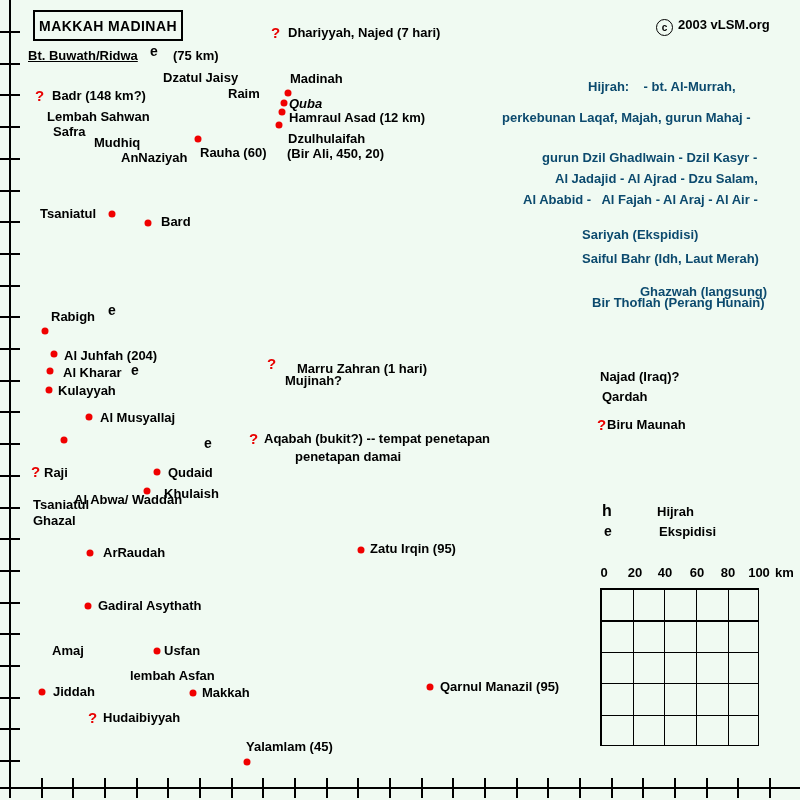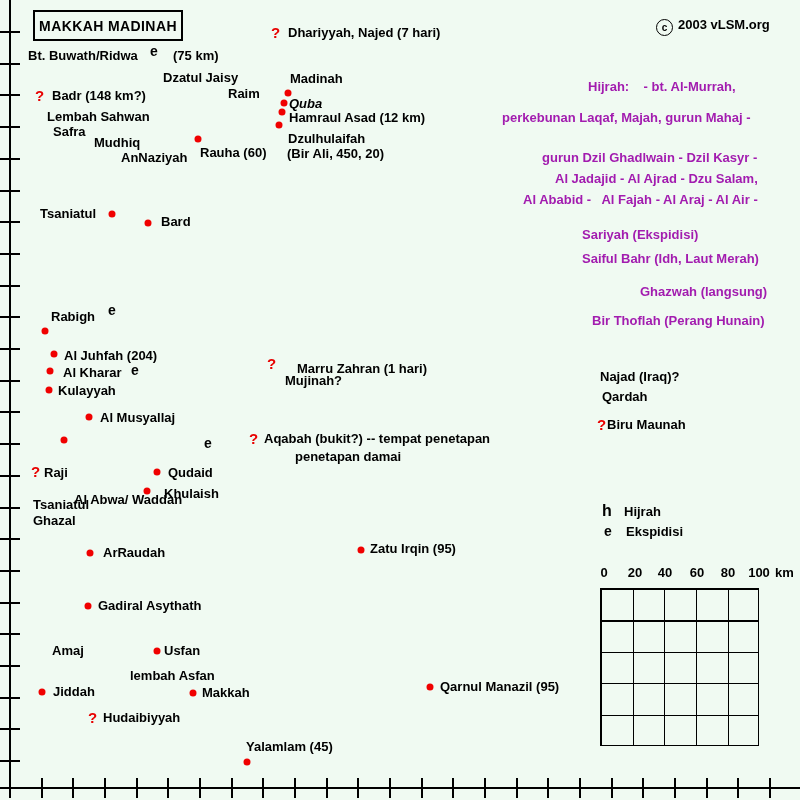--- a/index.html
+++ b/index.html
@@ -1,40 +1,40 @@
 <!DOCTYPE html>
 <html><head>
 <meta charset="utf-8">
 <style>
   html,body{margin:0;padding:0;}
   body{background:#f0faf2;font-family:"Liberation Sans",sans-serif;}
   #map{position:relative;width:800px;height:800px;background:#f0faf2;overflow:hidden;}
 
   .lbl{position:absolute;font:bold 13px/14px "Liberation Sans",sans-serif;color:#000;white-space:pre;}
-  .note{position:absolute;font:bold 13px/14px "Liberation Sans",sans-serif;color:#a21caf;white-space:pre;}
+  .note{position:absolute;font:bold 13px/14px "Liberation Sans",sans-serif;color:#0c4a6e;white-space:pre;}
   .dot{position:absolute;width:7px;height:7px;border-radius:50%;background:#f00000;transform:translate(-50%,-50%);}
   .qmark{position:absolute;font:bold 15px/15px "Liberation Sans",sans-serif;color:#e80000;}
   .emark{position:absolute;font:bold 14px/14px "Liberation Sans",sans-serif;color:#000;}
 
   .axis{position:absolute;background:#000;}
   .tick{position:absolute;background:#000;}
 
   #title-box{position:absolute;left:33px;top:10px;width:146px;height:27px;border:2px solid #000;
              display:flex;align-items:center;justify-content:center;
              font:bold 14px "Liberation Sans",sans-serif;letter-spacing:.4px;background:#f0faf2;}
 
   #copyright{position:absolute;left:656px;top:17px;font:bold 13px/15px "Liberation Sans",sans-serif;}
   #copyright .csym{display:inline-block;width:15px;height:15px;border:1.5px solid #000;border-radius:50%;
                    font:bold 10px/15px "Liberation Sans",sans-serif;text-align:center;vertical-align:-2px;margin-right:5px;}
 
   #legend{position:absolute;left:602px;top:502px;}
   .legend-row{height:20px;}
   .legend-sym{display:inline-block;width:22px;font:bold 16px/18px "Liberation Sans",sans-serif;}
   .legend-sym.small{font-size:14px;padding-left:2px;}
-  .legend-txt{font:bold 13px/18px "Liberation Sans",sans-serif;}
+  .legend-txt{font:bold 13px/18px "Liberation Sans",sans-serif;margin-left:33px;}
 
   #scale-grid{position:absolute;left:600px;top:588px;width:159px;height:158px;
       border:1px solid #000;box-sizing:border-box;
       background-image:
         repeating-linear-gradient(to right,#000 0 1px,transparent 1px 31.7px),
         repeating-linear-gradient(to bottom,#000 0 1px,transparent 1px 31.5px);}
   .scale-num{position:absolute;top:565px;transform:translateX(-50%);font:bold 13px "Liberation Sans",sans-serif;}
   #scale-unit{position:absolute;left:775px;top:565px;font:bold 13px "Liberation Sans",sans-serif;}
 </style>
 </head>
@@ -58,21 +58,21 @@
       <span class="legend-sym">h</span><span class="legend-txt">Hijrah</span>
     </div>
     <div class="legend-row">
       <span class="legend-sym small">e</span><span class="legend-txt">Ekspidisi</span>
     </div>
   </div>
 
   <div id="scale-grid"></div>
   <div id="scale-unit">km</div>
 
-<div class="lbl" style="left: 28px; top: 49px;">Bt. Buwath/Ridwa</div>
+<div class="lbl" style="left: 28px; top: 49px; text-decoration: underline;">Bt. Buwath/Ridwa</div>
     <div class="lbl" style="left: 173px; top: 49px;">(75 km)</div>
     <div class="lbl" style="left: 288px; top: 26px;">Dhariyyah, Najed (7 hari)</div>
     <div class="lbl" style="left: 163px; top: 71px;">Dzatul Jaisy</div>
     <div class="lbl" style="left: 228px; top: 87px;">Raim</div>
     <div class="lbl" style="left: 290px; top: 72px;">Madinah</div>
     <div class="lbl" style="left: 289px; top: 97px; font-style: italic;">Quba</div>
     <div class="lbl" style="left: 289px; top: 111px;">Hamraul Asad (12 km)</div>
     <div class="lbl" style="left: 288px; top: 132px;">Dzulhulaifah</div>
     <div class="lbl" style="left: 287px; top: 147px;">(Bir Ali, 450, 20)</div>
     <div class="lbl" style="left: 52px; top: 89px;">Badr (148 km?)</div>
@@ -147,21 +147,21 @@
     <div class="emark" style="left: 131px; top: 363px;">e</div>
     <div class="emark" style="left: 204px; top: 436px;">e</div>
     <div class="note" style="left: 588px; top: 80px;">Hijrah:    - bt. Al-Murrah,</div>
     <div class="note" style="left: 502px; top: 111px;">perkebunan Laqaf, Majah, gurun Mahaj -</div>
     <div class="note" style="left: 542px; top: 151px;">gurun Dzil Ghadlwain - Dzil Kasyr -</div>
     <div class="note" style="left: 555px; top: 172px;">Al Jadajid - Al Ajrad - Dzu Salam,</div>
     <div class="note" style="left: 523px; top: 193px;">Al Ababid -   Al Fajah - Al Araj - Al Air -</div>
     <div class="note" style="left: 582px; top: 228px;">Sariyah (Ekspidisi)</div>
     <div class="note" style="left: 582px; top: 252px;">Saiful Bahr (Idh, Laut Merah)</div>
     <div class="note" style="left: 640px; top: 285px;">Ghazwah (langsung)</div>
-    <div class="note" style="left: 592px; top: 314px;">Bir Thoflah (Perang Hunain)</div>
+    <div class="note" style="left: 592px; top: 296px;">Bir Thoflah (Perang Hunain)</div>
     <div class="scale-num" style="left: 604px;">0</div>
     <div class="scale-num" style="left: 635px;">20</div>
     <div class="scale-num" style="left: 665px;">40</div>
     <div class="scale-num" style="left: 697px;">60</div>
     <div class="scale-num" style="left: 728px;">80</div>
     <div class="scale-num" style="left: 759px;">100</div>
     <div class="tick" style="left: 0px; top: 31px; width: 20px; height: 2px;"></div>
     <div class="tick" style="left: 0px; top: 63px; width: 20px; height: 2px;"></div>
     <div class="tick" style="left: 0px; top: 94px; width: 20px; height: 2px;"></div>
     <div class="tick" style="left: 0px; top: 126px; width: 20px; height: 2px;"></div>

